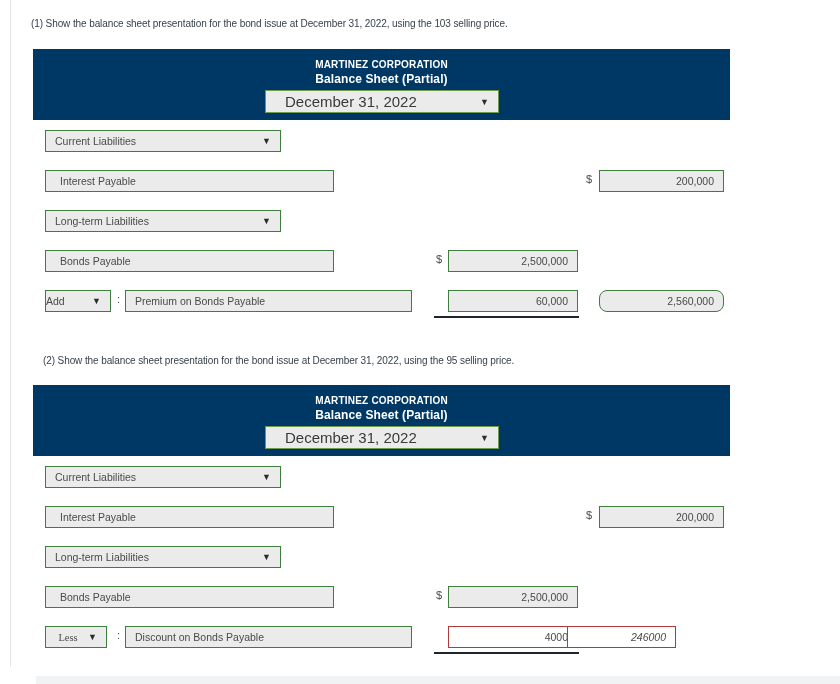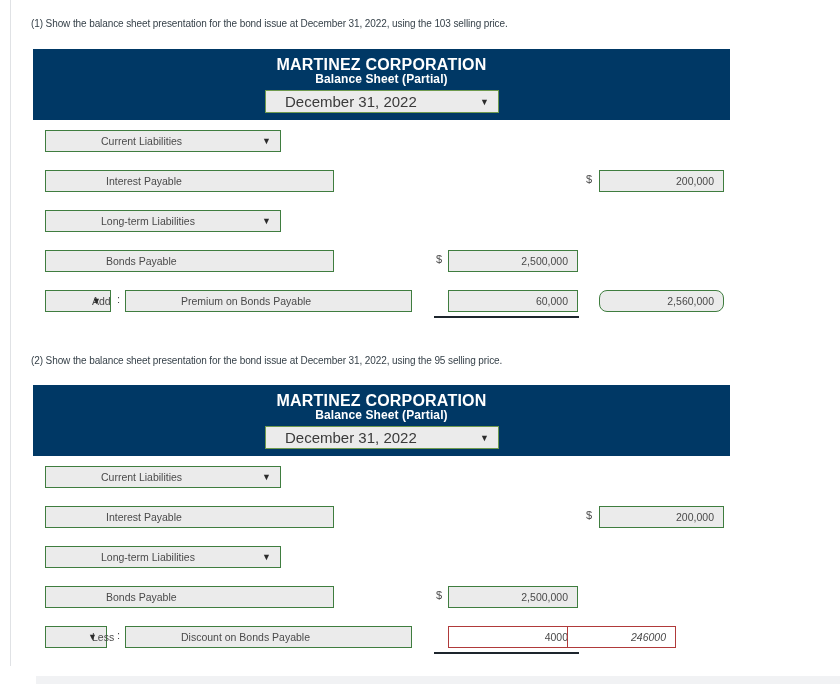--- a/index.html
+++ b/index.html
@@ -60,21 +60,21 @@
 
   .sheet-header {
     background: #003865;
     height: 71px;
     position: relative;
     text-align: center;
     padding-top: 9px;
   }
   .sheet-title {
     color: #ffffff;
-    font-size: 16px;
+    font-size: 10px;
     font-weight: bold;
     letter-spacing: 0.2px;
     line-height: 14px;
   }
   .sheet-subtitle {
     color: #ffffff;
     font-size: 12px;
     font-weight: bold;
     letter-spacing: 0.1px;
     line-height: 15px;
@@ -82,21 +82,20 @@
 
   .field {
     background: #ebebeb;
     border: 1px solid #3f7d3f;
     height: 22px;
     font-size: 10.5px;
     color: #4a4a4a;
     display: flex;
     align-items: center;
     position: relative;
-    padding-left: 46px;
   }
   .field.white-err {
     background: #ffffff;
     border: 1px solid #b03a3a;
   }
   .field .txt { padding-left: 9px; }
   .field .txt.indent { padding-left: 14px; }
   .field .num {
     width: 100%;
     text-align: right;
@@ -222,21 +221,21 @@
       <div class="field" style="position:absolute; left:566px; width:125px;border-radius:8px;">
         <span class="num">2,560,000</span>
       </div>
     </div>
 
   </div>
 </div>
 
 <div class="page">
 
-  <div class="prompt" style="top:355px;">(2) Show the balance sheet presentation for the bond issue at December 31, 2022, using the 95 selling price.</div>
+  <div class="prompt" style="top:355px;margin-left:12px;">(2) Show the balance sheet presentation for the bond issue at December 31, 2022, using the 95 selling price.</div>
 
   <div class="sheet" style="top:385px;">
 
     <div class="sheet-header">
       <div class="sheet-title">MARTINEZ CORPORATION</div>
       <div class="sheet-subtitle">Balance Sheet (Partial)</div>
       <div class="date-select">
         <span class="txt">December 31, 2022</span>
         <span class="caret">▼</span>
       </div>
@@ -270,21 +269,21 @@
       <div class="field" style="position:absolute; left:12px; width:289px;">
         <span class="txt indent">Bonds Payable</span>
       </div>
       <div class="dollar" style="left:403px; top:3px;">$</div>
       <div class="field" style="position:absolute; left:415px; width:130px;">
         <span class="num">2,500,000</span>
       </div>
     </div>
 
     <div class="row" style="top:241px;">
-      <div class="field" style="position:absolute; left:12px; width:62px; ">
+      <div class="field" style="position:absolute; left:12px; width:62px; justify-content:center;font-family:Liberation Serif, serif;">
         <span style="padding-left:0; padding-right:16px;">Less</span>
         <span class="caret">▼</span>
       </div>
       <div class="colon" style="left:84px; top:3px;">:</div>
       <div class="field" style="position:absolute; left:92px; width:287px;">
         <span class="txt">Discount on Bonds Payable</span>
       </div>
       <div class="field white-err" style="position:absolute; left:415px; width:130px;">
         <span class="num">4000</span>
       </div>

